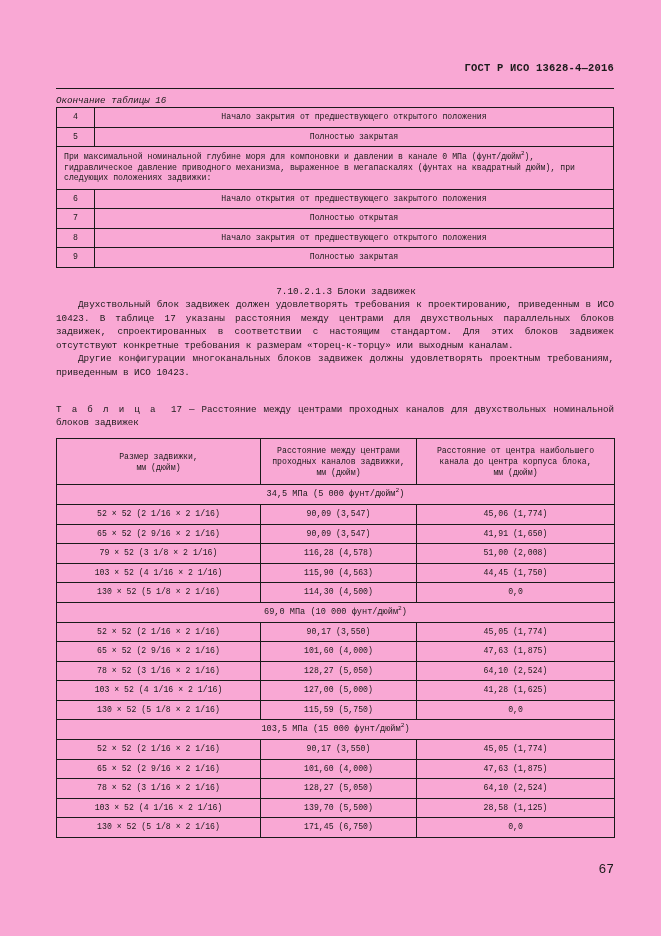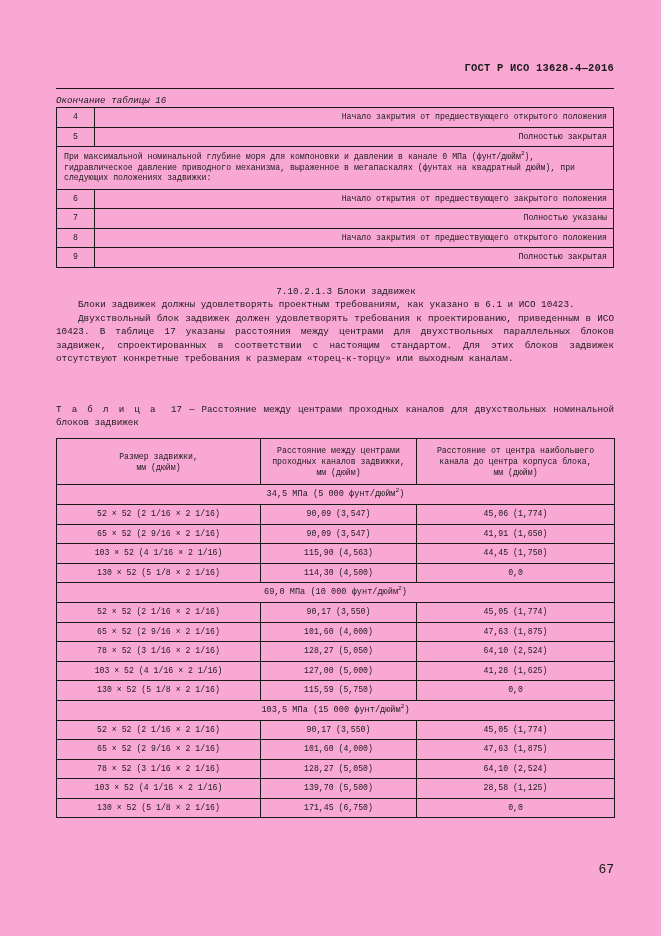--- a/index.html
+++ b/index.html
@@ -58,21 +58,21 @@
     position: absolute;
     left: 56px;
     top: 107px;
   }
   .t16 td.num {
     width: 33px;
     text-align: center;
     padding: 4px 2px;
   }
   .t16 td.desc {
-    text-align: right;
+    text-align: center;
   }
   .t16 td.note {
     text-align: left;
     padding: 5px 7px 5px 7px;
   }
   .t16 tr.note-row td { border-top-width: 1.1px; }
 
   
   .body-block {
     position: absolute;
@@ -163,37 +163,37 @@
       </tr>
       <tr class="note-row">
         <td class="note" colspan="2"><span>При максимальной номинальной глубине моря для компоновки и давлении в канале 0 МПа (фунт/дюйм</span><sup>2</sup><span>), гидравлическое давление приводного механизма, выраженное в мегапаскалях (фунтах на квадратный дюйм), при следующих положениях задвижки:</span></td>
       </tr>
       <tr>
         <td class="num">6</td>
         <td class="desc">Начало открытия от предшествующего закрытого положения</td>
       </tr>
       <tr>
         <td class="num">7</td>
-        <td class="desc">Полностью указаны</td>
+        <td class="desc">Полностью открытая</td>
       </tr>
       <tr>
         <td class="num">8</td>
         <td class="desc">Начало закрытия от предшествующего открытого положения</td>
       </tr>
       <tr>
         <td class="num">9</td>
         <td class="desc">Полностью закрытая</td>
       </tr>
     </tbody>
   </table>
 
   <div class="body-block">
     <p class="heading">7.10.2.1.3 Блоки задвижек</p>
-    <p>Блоки задвижек должны удовлетворять проектным требованиям, как указано в 6.1 и ИСО 10423.</p>
     <p>Двухствольный блок задвижек должен удовлетворять требования к проектированию, приведенным в ИСО 10423. В таблице 17 указаны расстояния между центрами для двухствольных параллельных блоков задвижек, спроектированных в соответствии с настоящим стандартом. Для этих блоков задвижек отсутствуют конкретные требования к размерам «торец-к-торцу» или выходным каналам.</p>
+    <p>Другие конфигурации многоканальных блоков задвижек должны удовлетворять проектным требованиям, приведенным в ИСО 10423.</p>
   </div>
 
   <div class="t17-caption"><span class="spaced">Т а б л и ц а</span>&nbsp;&nbsp;<span>17</span> <span>— Расстояние между центрами проходных каналов для двухствольных номинальной блоков задвижек</span></div>
 
   <table class="doc-table t17">
     <colgroup>
       <col class="c1">
         <col class="c2">
         <col class="c3">
     </colgroup>
@@ -222,20 +222,25 @@
         <td>52 × 52 (2 1/16 × 2 1/16)</td>
         <td>90,09 (3,547)</td>
         <td>45,06 (1,774)</td>
       </tr>
       <tr>
         <td>65 × 52 (2 9/16 × 2 1/16)</td>
         <td>90,09 (3,547)</td>
         <td>41,91 (1,650)</td>
       </tr>
       <tr>
+        <td>79 × 52 (3 1/8 × 2 1/16)</td>
+        <td>116,28 (4,578)</td>
+        <td>51,00 (2,008)</td>
+      </tr>
+      <tr>
         <td>103 × 52 (4 1/16 × 2 1/16)</td>
         <td>115,90 (4,563)</td>
         <td>44,45 (1,750)</td>
       </tr>
       <tr>
         <td>130 × 52 (5 1/8 × 2 1/16)</td>
         <td>114,30 (4,500)</td>
         <td>0,0</td>
       </tr>
 

